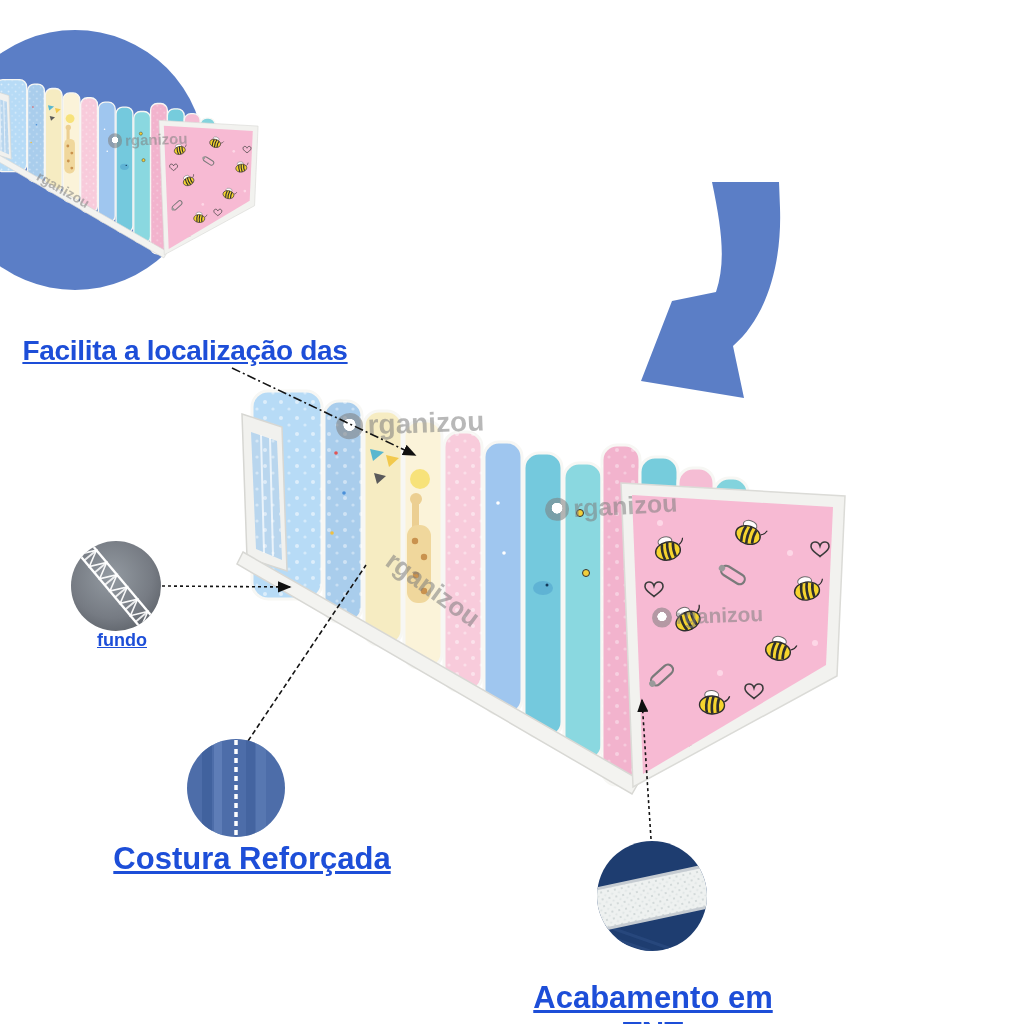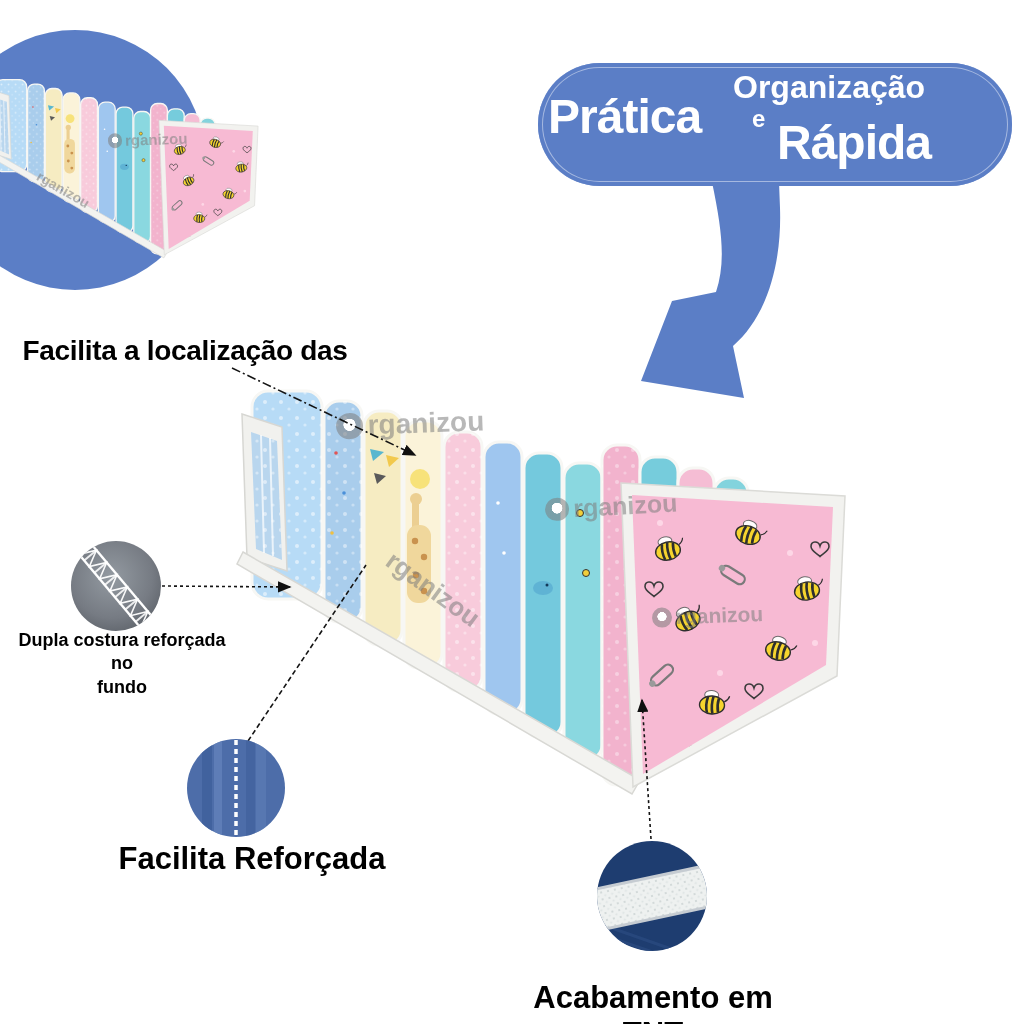--- a/index.html
+++ b/index.html
@@ -25,21 +25,21 @@
   .bw-bottom{left:239px;top:56px;font-size:48px;letter-spacing:-1px;}
 
   .overlay{position:absolute;left:0;top:0;width:1024px;height:1024px;z-index:4;pointer-events:none;}
 
   .callout{position:absolute;z-index:4;overflow:visible;}
   .co-gray{left:68px;top:538px;}
   .co-blue{left:184px;top:736px;}
   .co-tnt{left:594px;top:838px;}
 
   
-  .lbl{position:absolute;z-index:5;font-weight:700;color:#000000;text-align:center;}
+  .lbl{position:absolute;z-index:5;font-weight:700;color:#1d4ed8;text-align:center;text-decoration:underline;}
   .lbl-facilita{left:8px;top:333px;width:354px;font-size:28px;line-height:1.28;letter-spacing:-.3px;}
   .lbl-dupla{left:6px;top:629px;width:232px;font-size:18px;line-height:1.3;}
   .lbl-costura{left:106px;top:841px;width:292px;font-size:31px;}
   .lbl-acabamento{left:503px;top:980px;width:300px;font-size:31px;}
 
   
   .wm{position:absolute;z-index:3;display:flex;align-items:center;gap:.18em;
       color:rgba(125,125,125,.55);font-weight:700;pointer-events:none;}
   .wm-logo{display:inline-block;width:.95em;height:.95em;border-radius:50%;
            background:radial-gradient(circle at 50% 45%, #ffffff 0 30%, rgba(125,125,125,.55) 32%);}
@@ -162,26 +162,20 @@
         </g>
       </g>
     </defs>
   </svg>
 
   <div class="hero-circle"></div>
   <svg class="small-product" viewBox="0 0 660 420">
     <use href="#product-art"></use>
   </svg>
 
-  <div class="bubble">
-    <span class="bw-top">Organização</span>
-    <span class="bw-left">Prática</span>
-    <span class="bw-e">e</span>
-    <span class="bw-bottom">Rápida</span>
-  </div>
 
   <svg class="main-product" viewBox="0 0 660 420">
     <use href="#product-art"></use>
   </svg>
 
   <svg class="overlay" viewBox="0 0 1024 1024">
     <defs>
       <marker id="mArr" markerWidth="9" markerHeight="7" refX="7.5" refY="3.5" orient="auto">
         <path d="M0 0 L8.5 3.5 L0 7 Z" fill="#101010"></path>
       </marker>
@@ -239,24 +233,23 @@
         <rect x="-12" y="38" width="142" height="3" fill="#c6ccd2"></rect>
         <rect x="-12" y="79" width="142" height="3" fill="#c6ccd2"></rect>
       </g>
     </g>
   </svg>
 
   <div class="lbl lbl-facilita">
     <div>Facilita a localização das</div>
   </div>
   <div class="lbl lbl-dupla">
-    <div>Dupla costura reforçada no</div>
     <div>fundo</div>
   </div>
-  <div class="lbl lbl-costura">Facilita Reforçada</div>
+  <div class="lbl lbl-costura">Costura Reforçada</div>
   <div class="lbl lbl-acabamento">Acabamento em TNT</div>
 
   <div class="wm wm1">
     <span class="wm-logo"></span>
     <span>rganizou</span>
   </div>
   <div class="wm wm2">
     <span class="wm-logo"></span>
     <span>rganizou</span>
   </div>

